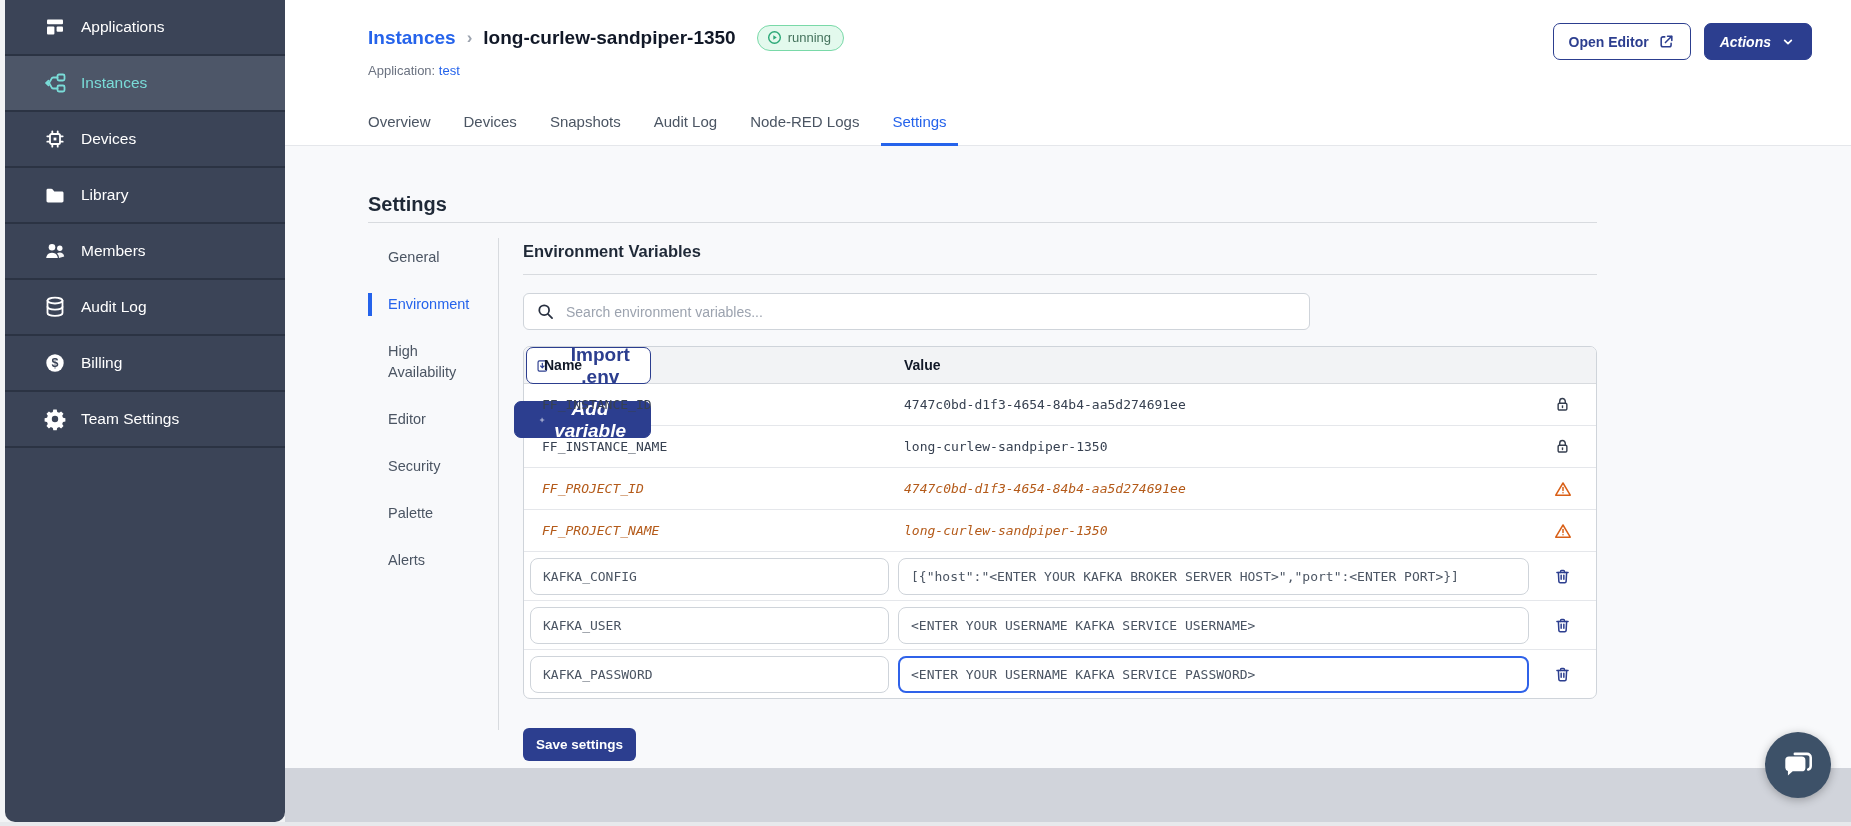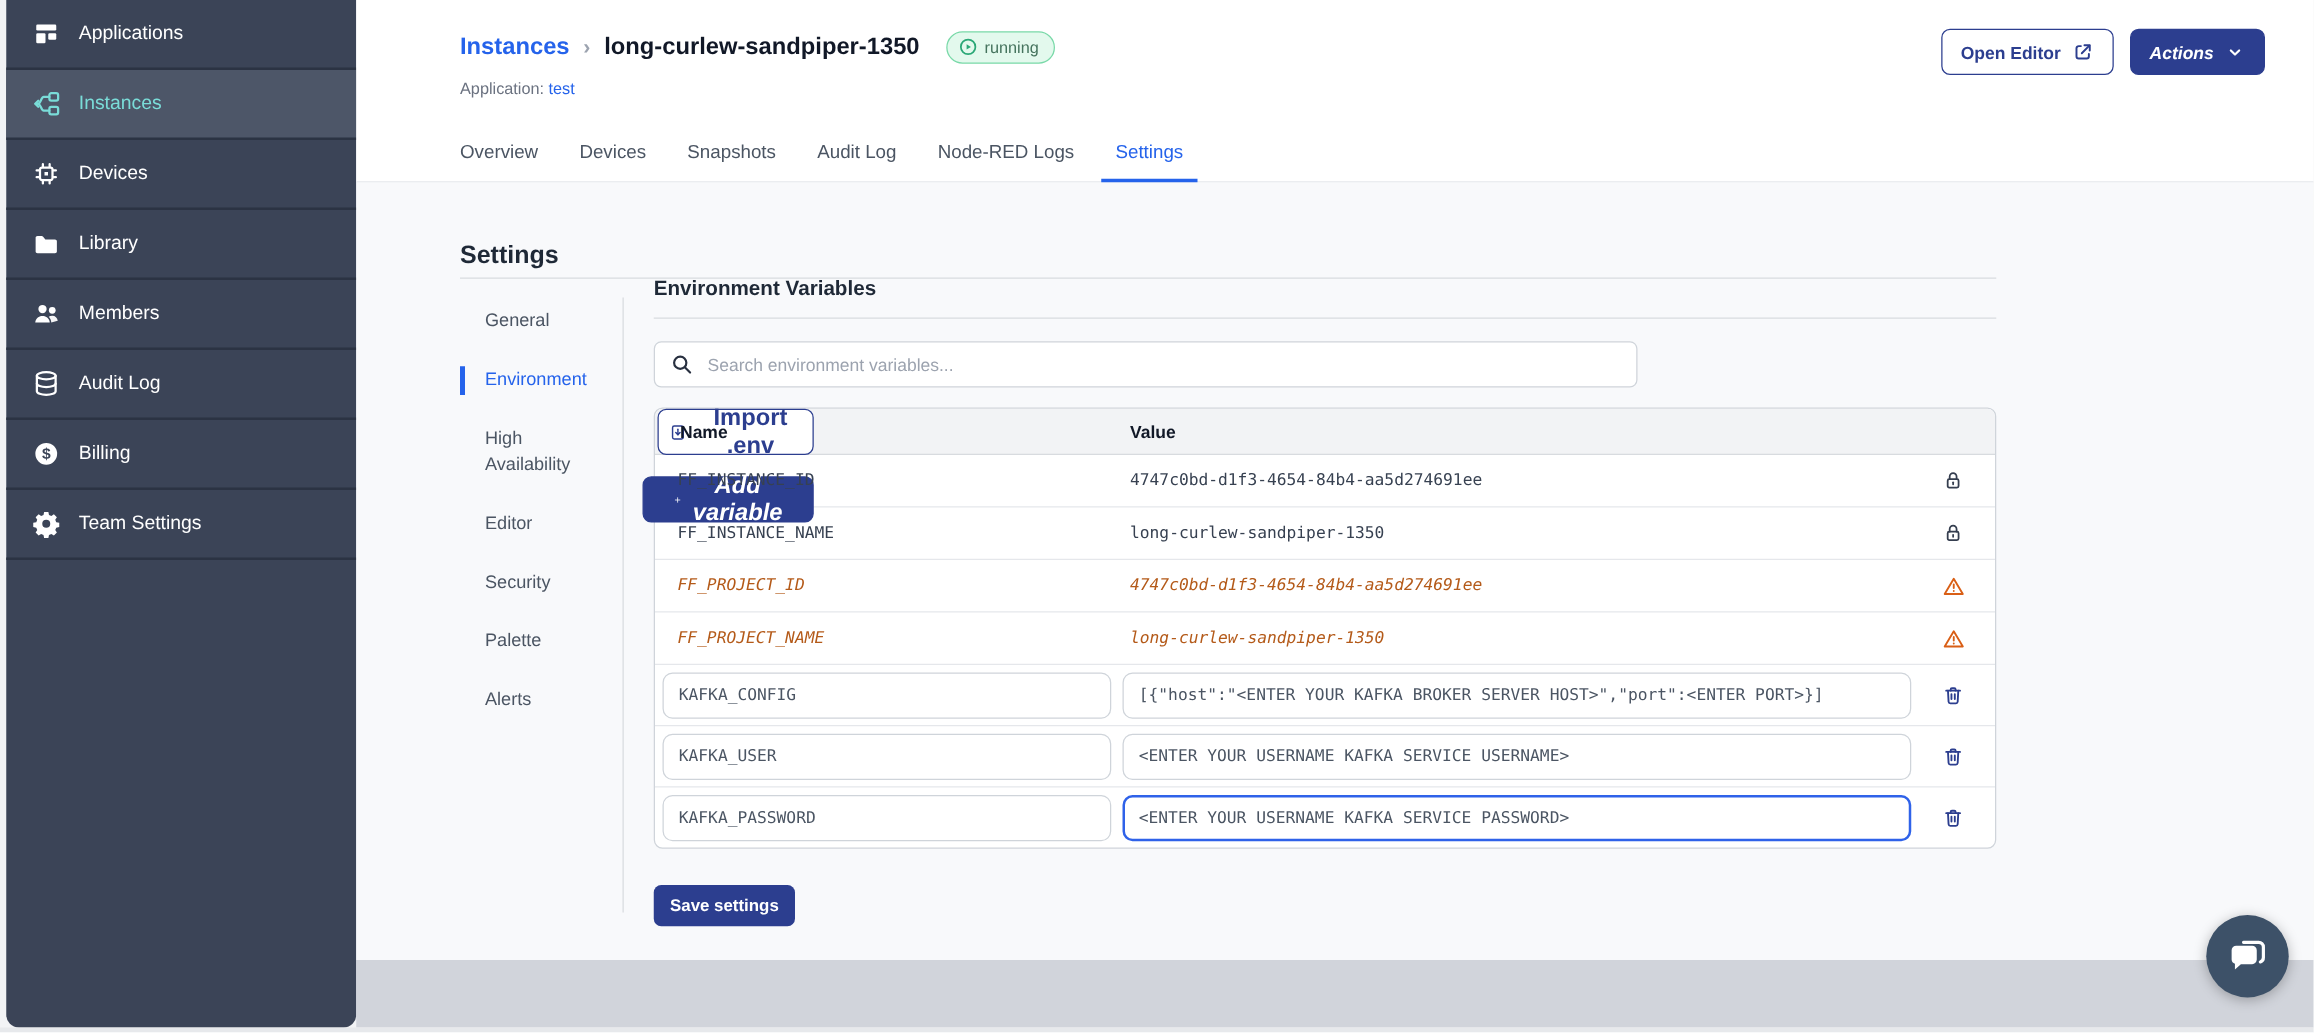--- a/index.html
+++ b/index.html
@@ -1,20 +1,20 @@
 <!DOCTYPE html>
 <html><head>
 <meta charset="utf-8">
 <style>
   html,body{margin:0;padding:0;background:#ffffff;font-family:"Liberation Sans",sans-serif;}
   .canvas{position:relative;width:1851px;height:826px;background:#f2f3f5;overflow:hidden;}
 
   
   .sidebar{position:absolute;left:5px;top:0;width:280px;height:822px;background:#3b4457;border-radius:0 0 10px 10px;}
-  .sb-item{height:54px;display:flex;align-items:center;gap:14px;padding-left:20px;color:#ffffff;
+  .sb-item{height:54px;display:flex;align-items:center;gap:14px;padding-left:38px;color:#ffffff;
            font-size:15.5px;border-bottom:2px solid #2b3343;cursor:pointer;}
   .sb-item .sb-ico{width:24px;height:24px;display:flex;align-items:center;justify-content:center;flex:none;}
   .sb-item.active{background:#4d5668;color:#7adcd8;}
   .sb-section{height:30px;display:flex;align-items:center;background:#202939;color:#ffffff;
               font-size:13.5px;font-weight:700;padding-left:16px;border-bottom:2px solid #2b3343;}
 
   
   .main{position:absolute;left:285px;top:0;width:1566px;height:826px;}
   .hdr{position:absolute;left:0;top:0;right:0;height:145px;background:#ffffff;border-bottom:1px solid #e5e7eb;}
   .crumbs{position:absolute;left:83px;top:25px;display:flex;align-items:center;gap:11px;font-size:19px;font-weight:700;}
@@ -36,21 +36,21 @@
 
   .content{position:absolute;left:0;top:146px;right:0;height:622px;background:#f8f9fb;}
   .settings-title{position:absolute;left:83px;top:30px;font-size:20px;font-weight:700;color:#1f2937;}
   .settings-divider{position:absolute;left:83px;width:1229px;top:76px;border-top:1px solid #d8dbdf;}
   .subnav{position:absolute;left:83px;top:100px;width:115px;}
   .subnav-item{padding:1px 0 1px 16px;border-left:4px solid transparent;margin-bottom:24px;font-size:14.5px;
                line-height:21px;color:#4b5563;cursor:pointer;}
   .subnav-item.active{border-left-color:#2563eb;color:#2563eb;}
   .vdivider{position:absolute;left:213px;top:92px;height:492px;border-left:1px solid #d8dbdf;}
 
-  .env-panel{position:absolute;left:238px;top:76px;width:1074px;}
+  .env-panel{position:absolute;left:238px;top:96px;width:1074px;}
   .env-title{font-size:16.5px;font-weight:700;color:#1f2937;margin:0 0 13px 0;}
   .env-divider{border-top:1px solid #d8dbdf;margin:0 0 18px 0;}
   .search-row{display:flex;gap:17px;height:37px;flex-direction:column;}
   .search-box{position:relative;width:787px;flex:none;}
   .search-box input{width:100%;height:37px;box-sizing:border-box;border:1px solid #cfd4da;border-radius:6px;
                     background:#fff;padding:0 12px 0 42px;font-size:14px;color:#374151;outline:none;
                     font-family:"Liberation Sans",sans-serif;}
   .search-box input::placeholder{color:#9ca3af;}
   .search-ico{position:absolute;left:12px;top:8px;}
   .btn-sm{height:37px;border-radius:7px;font-size:19px;}

